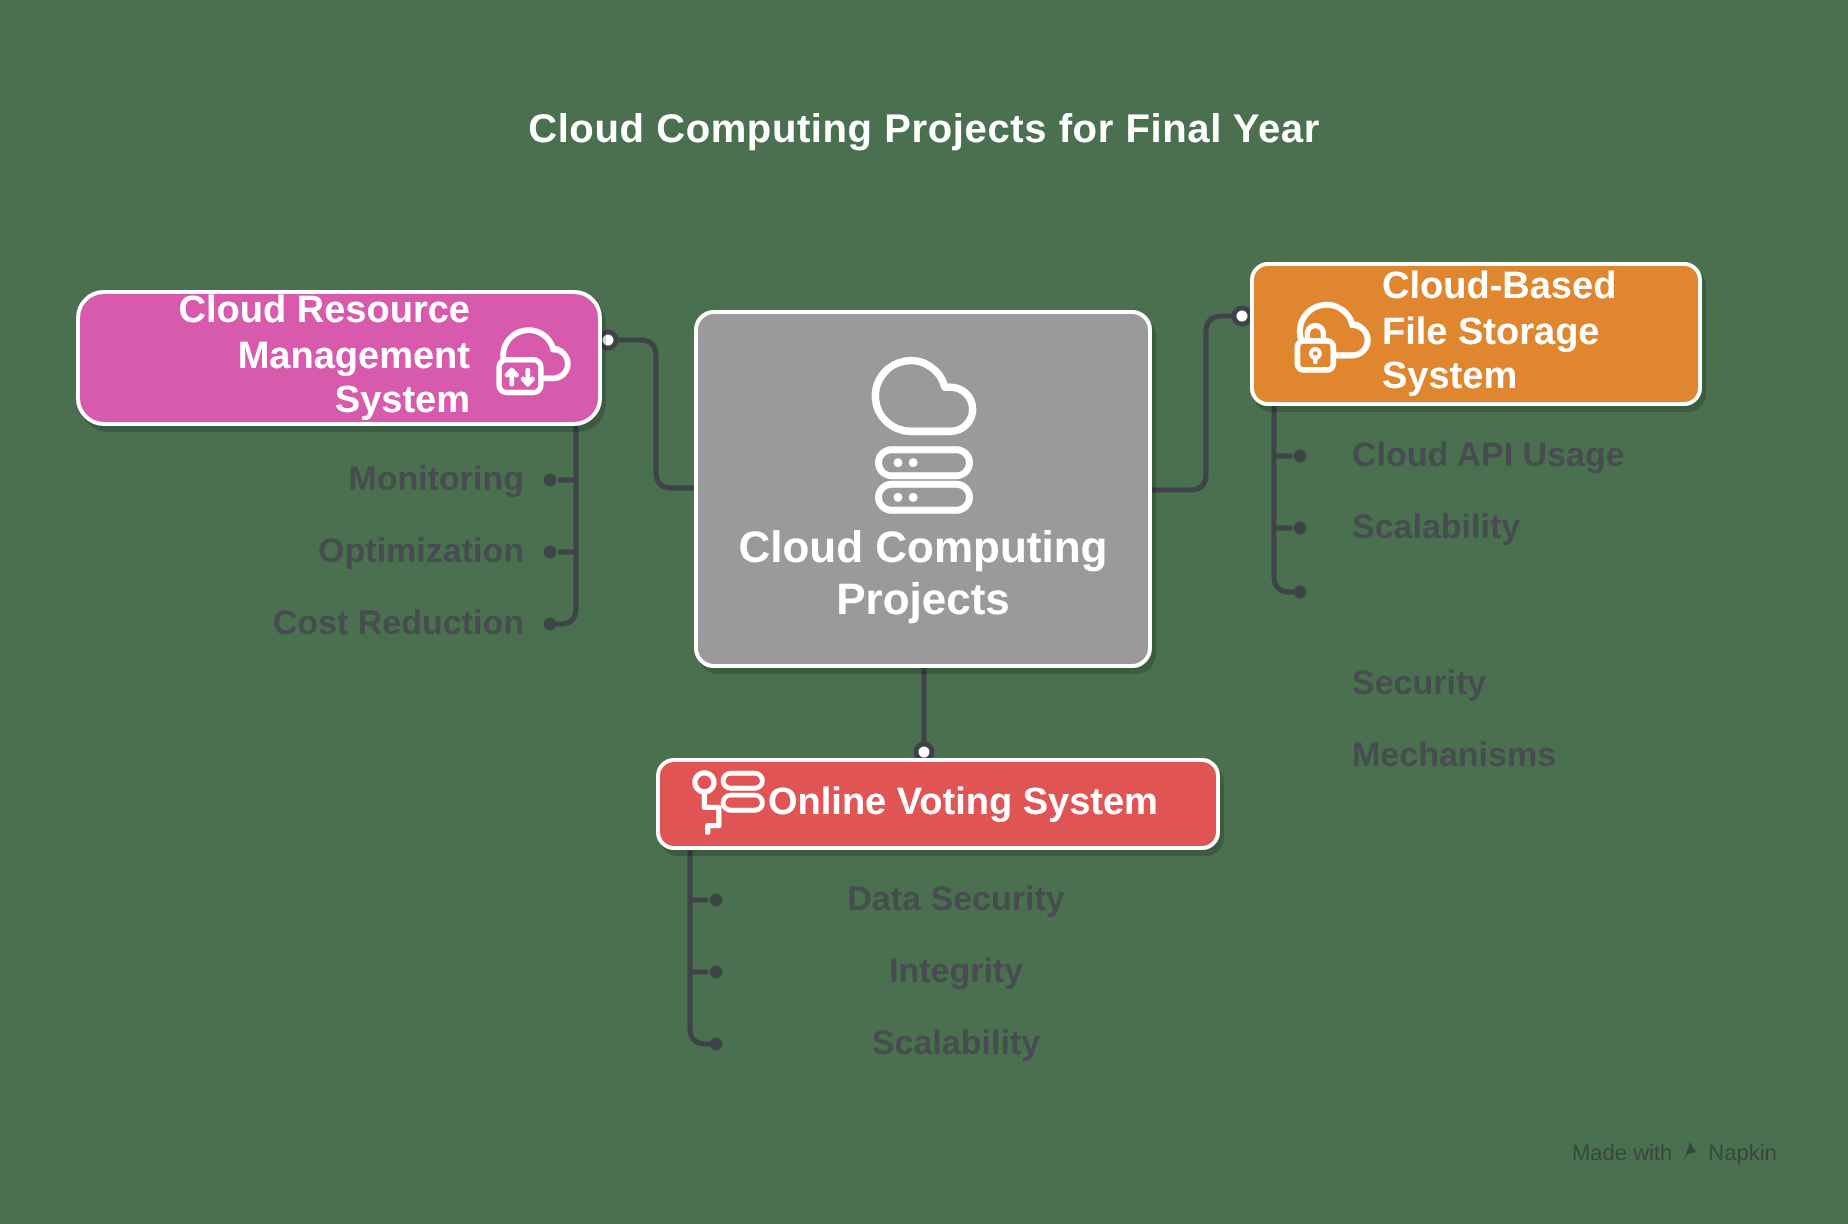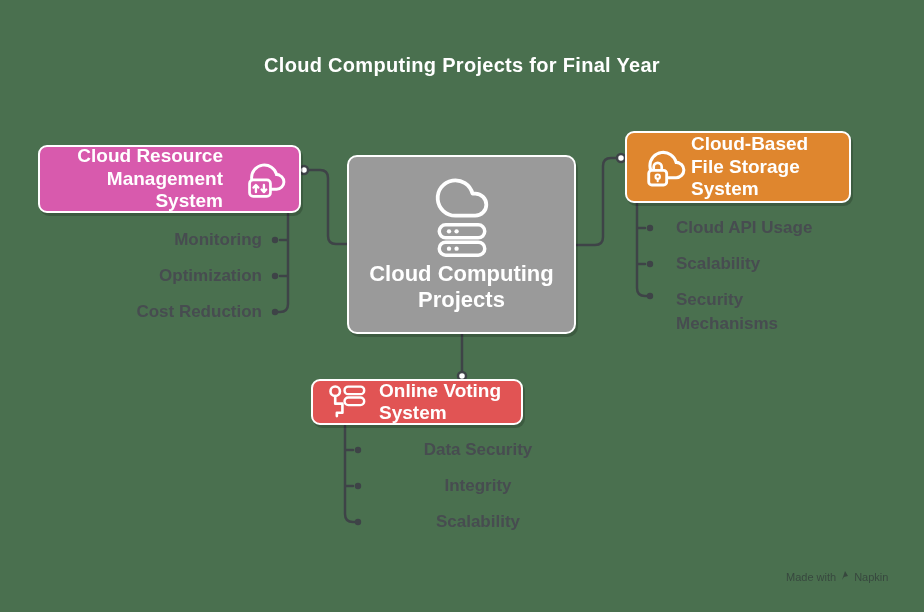--- a/index.html
+++ b/index.html
@@ -21,39 +21,39 @@
   }
   .node .label{font-weight:bold;line-height:1.18;}
   .center-node{
     left:347px;top:155px;width:229px;height:179px;border-radius:10px;
     background:#9A9A9A;flex-direction:column;justify-content:center;gap:2px;
   }
   .center-node .label{font-size:22px;text-align:center;width:190px;}
   .branch{border-radius:9px;}
   .branch-resource{
     left:38px;top:145px;width:263px;height:68px;background:#D85AAD;
-    justify-content:flex-end;gap:20px;padding:0 12px 0 10px;
+    justify-content:flex-end;gap:8px;padding:0 12px 0 10px;border-radius:14px;
   }
   .branch-resource .label{font-size:19px;text-align:right;width:200px;}
   .branch-storage{
     left:625px;top:131px;width:226px;height:72px;background:#DF862E;
     gap:4px;padding:0 10px 0 14px;
   }
   .branch-storage .label{font-size:19px;text-align:left;width:168px;}
   .branch-voting{
-    left:311px;top:379px;width:212px;height:46px;background:#E15454;
-    gap:12px;padding:0 10px 0 14px;
+    left:328px;top:379px;width:282px;height:46px;background:#E15454;
+    padding:0 10px 0 14px;
   }
   .branch-voting .label{font-size:19px;}
   .icon{display:flex;align-items:center;justify-content:center;flex:0 0 auto;}
   .sublist{position:absolute;font-weight:bold;font-size:17px;color:#474C50;}
   .sublist .item{line-height:36px;height:36px;}
   .list-resource{left:40px;top:222px;width:222px;text-align:right;}
   .list-storage{left:676px;top:210px;width:170px;text-align:left;}
-  .list-storage .item.wrap{height:auto;line-height:24px;padding-top:6px;}
+  .list-storage .item.wrap{height:auto;line-height:36px;padding-top:6px;margin-top:36px;}
   .list-voting{left:368px;top:432px;width:220px;text-align:center;}
   .credit{
     position:absolute;left:786px;top:570px;display:flex;align-items:center;gap:4px;
     font-size:11px;color:#2F3537;opacity:.68;font-weight:normal;
   }
 </style>
 </head>
 <body>
 
 <div class="stage">

